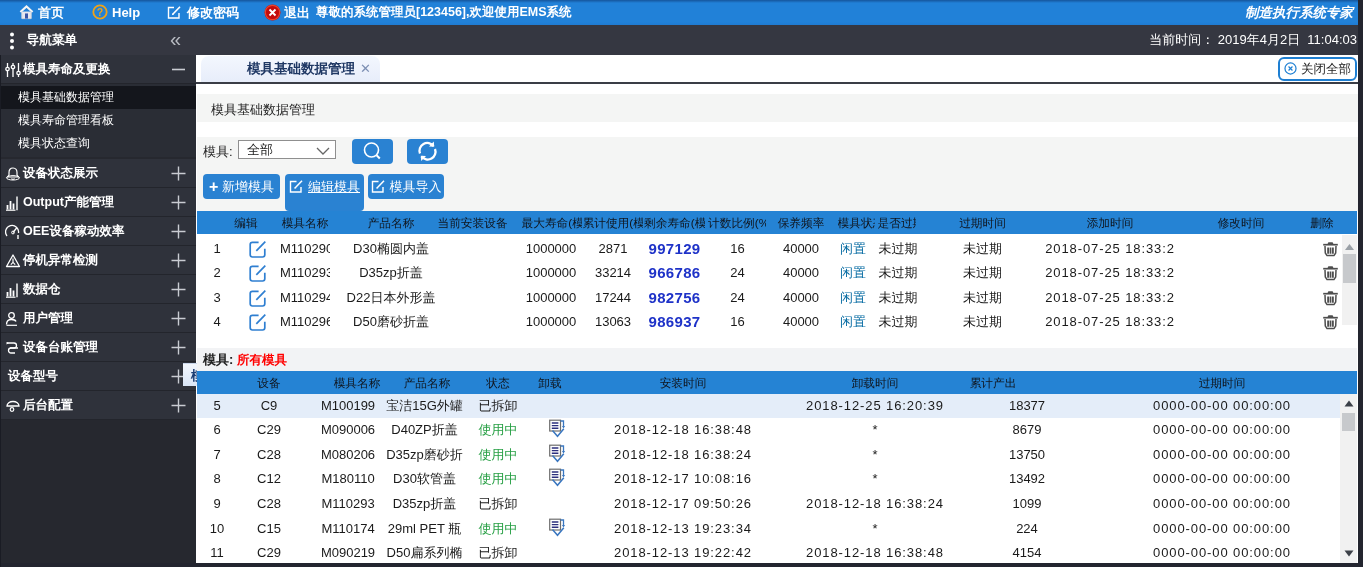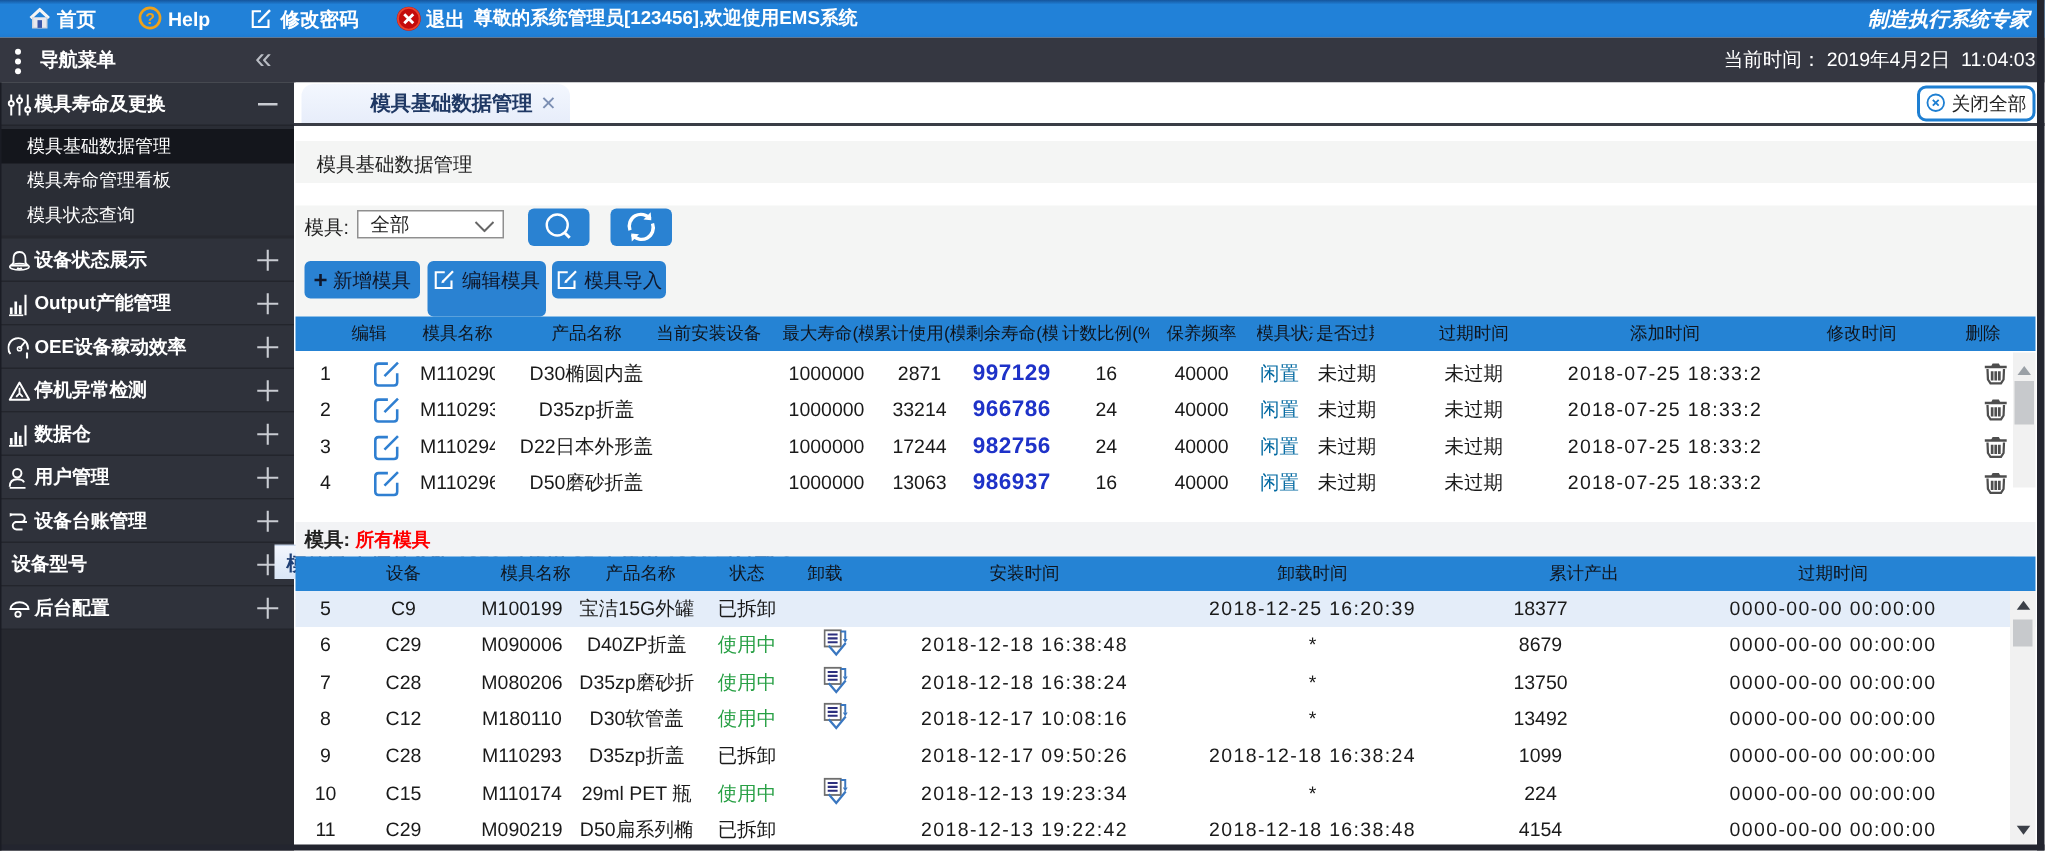--- a/index.html
+++ b/index.html
@@ -30,21 +30,21 @@
  background:linear-gradient(#f3f7fe,#e7edfa);border-radius:8px 8px 0 0;
  color:#1f3864;font-weight:bold;font-size:13.5px;line-height:26px;}
 #tab1 .tx{position:absolute;left:46px;top:0;}
 #tab1 .x{position:absolute;right:9px;top:0;color:#7c8fb3;font-weight:normal;font-size:13px;}
 #closeall{position:absolute;left:1278px;top:57px;width:79px;height:24px;
  background:#fff;border:2px solid #1e7fd2;border-radius:6px;color:#222;
  font-size:12.5px;line-height:20px;text-align:center;}
 #bread{left:197px;top:94px;width:1166px;height:27.5px;background:#f4f5f4;}
 #bread .t{position:absolute;left:14px;top:7px;font-size:13px;color:#222;}
 #form{left:197px;top:137px;width:1166px;height:73.5px;background:#f4f5f4;}
-.btn{position:absolute;background:#2a82d2;border-radius:4px;color:#0f172a;}
+.btn{position:absolute;background:#2a82d2;border-radius:4px;color:#ffffff;}
 #sel{position:absolute;left:41px;top:3px;width:98px;height:19px;
  font-size:13px;color:#222;border:1px solid #8f8f8f;background:#fff;
  line-height:17px;padding-left:8px;}
 
 .th{position:absolute;top:0;height:23px;line-height:23px;font-size:11.7px;white-space:nowrap;
  color:#10151d;text-align:center;overflow:hidden;}
 .cell{position:absolute;top:0;height:24.5px;line-height:24.5px;font-size:13px;
  color:#1a1a1a;text-align:center;white-space:nowrap;overflow:hidden;}
 .row{position:absolute;left:197px;width:1160px;height:24.5px;background:#fff;}
 .blue{color:#1e32c8;font-weight:bold;font-size:15px;letter-spacing:0.3px;}
@@ -285,21 +285,21 @@
     <div class="btn" style="left:210px;top:2px;width:41px;height:24.5px;">
       <svg width="41" height="25" viewBox="0 0 41 25">
 <path d="M13 14.5 A7.8 7.8 0 0 1 26.5 7" fill="none" stroke="#fff" stroke-width="2.3"></path>
 <path d="M28 10 A7.8 7.8 0 0 1 14.5 17.5" fill="none" stroke="#fff" stroke-width="2.3"></path>
 <path d="M26.8 2.5 L27.2 7.8 L22 7.4 Z" fill="#fff"></path>
         <path d="M14.2 22 L13.8 16.7 L19 17.1 Z" fill="#fff"></path>
       </svg>
     </div>
     <div class="btn" style="left:6px;top:37px;width:77px;height:25px;font-size:13px;line-height:25px;text-align:center;">
 <span style="font-size:16px;font-weight:bold;vertical-align:-1px;">+</span>&nbsp;新增模具</div>
-    <div class="btn" style="left:88px;top:37px;width:79px;height:37px;font-size:13px;line-height:25px;text-align:center;"><svg width="15" height="15" viewBox="0 0 15 15" style="display:inline-block;vertical-align:-3px;margin-right:4px;">
+    <div class="btn" style="left:88px;top:37px;width:79px;height:37px;font-size:13px;line-height:25px;text-align:center;text-decoration:underline;"><svg width="15" height="15" viewBox="0 0 15 15" style="display:inline-block;vertical-align:-3px;margin-right:4px;">
         <path d="M12 8 L12 13 L1.5 13 L1.5 2.5 L7.5 2.5" fill="none" stroke="#fff" stroke-width="1.4"></path>
         <path d="M6 9 L13 1.8" stroke="#fff" stroke-width="1.5"></path>
         <path d="M5.2 9.8 L7.4 9.2 L5.8 7.9 Z" fill="#fff"></path>
       </svg>编辑模具</div>
     <div class="btn" style="left:171px;top:37px;width:76px;height:25px;font-size:13px;line-height:25px;text-align:center;"><svg width="15" height="15" viewBox="0 0 15 15" style="display:inline-block;vertical-align:-3px;margin-right:4px;">
         <path d="M12 8 L12 13 L1.5 13 L1.5 2.5 L7.5 2.5" fill="none" stroke="#fff" stroke-width="1.4"></path>
         <path d="M6 9 L13 1.8" stroke="#fff" stroke-width="1.5"></path>
         <path d="M5.2 9.8 L7.4 9.2 L5.8 7.9 Z" fill="#fff"></path>
       </svg>模具导入</div>
   </div>
@@ -429,21 +429,21 @@
 <span style="position:absolute;left:6px;top:0;line-height:23px;font-size:13px;color:#222;font-weight:bold;">模具: <span style="color:#f00;font-size:12.5px;">所有模具</span></span>
   </div>
 <div class="ab" style="left:197px;top:370.5px;width:1160px;height:23px;background:#2583d4;">
     <div class="th" style="left:48px;width:48px;">设备</div>
     <div class="th" style="left:128px;width:64px;">模具名称</div>
     <div class="th" style="left:198px;width:64px;">产品名称</div>
     <div class="th" style="left:269px;width:64px;">状态</div>
     <div class="th" style="left:323px;width:60px;">卸载</div>
     <div class="th" style="left:595px;width:166px;">卸载时间</div>
     <div class="th" style="left:403px;width:166px;">安装时间</div>
-    <div class="th" style="left:819px;width:80px;">累计产出</div>
+    <div class="th" style="left:756px;width:80px;">累计产出</div>
     <div class="th" style="left:945px;width:160px;">过期时间</div>
   </div>
 <div class="row" style="top:393.5px;height:24.6px;background:#e4edf9;">
     <div class="cell" style="left:3px;width:34px;line-height:24.6px;">5</div>
     <div class="cell" style="left:48px;width:48px;line-height:24.6px;">C9</div>
     <div class="cell" style="left:115px;width:72px;line-height:24.6px;">M100199</div>
     <div class="cell" style="left:187px;width:81px;line-height:24.6px;">宝洁15G外罐</div>
     <div class="cell" style="left:269px;width:64px;line-height:24.6px;">已拆卸</div>
     <div class="cell dt" style="left:595px;width:166px;line-height:24.6px;">2018-12-25 16:20:39</div>
     <div class="cell" style="left:790px;width:80px;line-height:24.6px;">18377</div>

